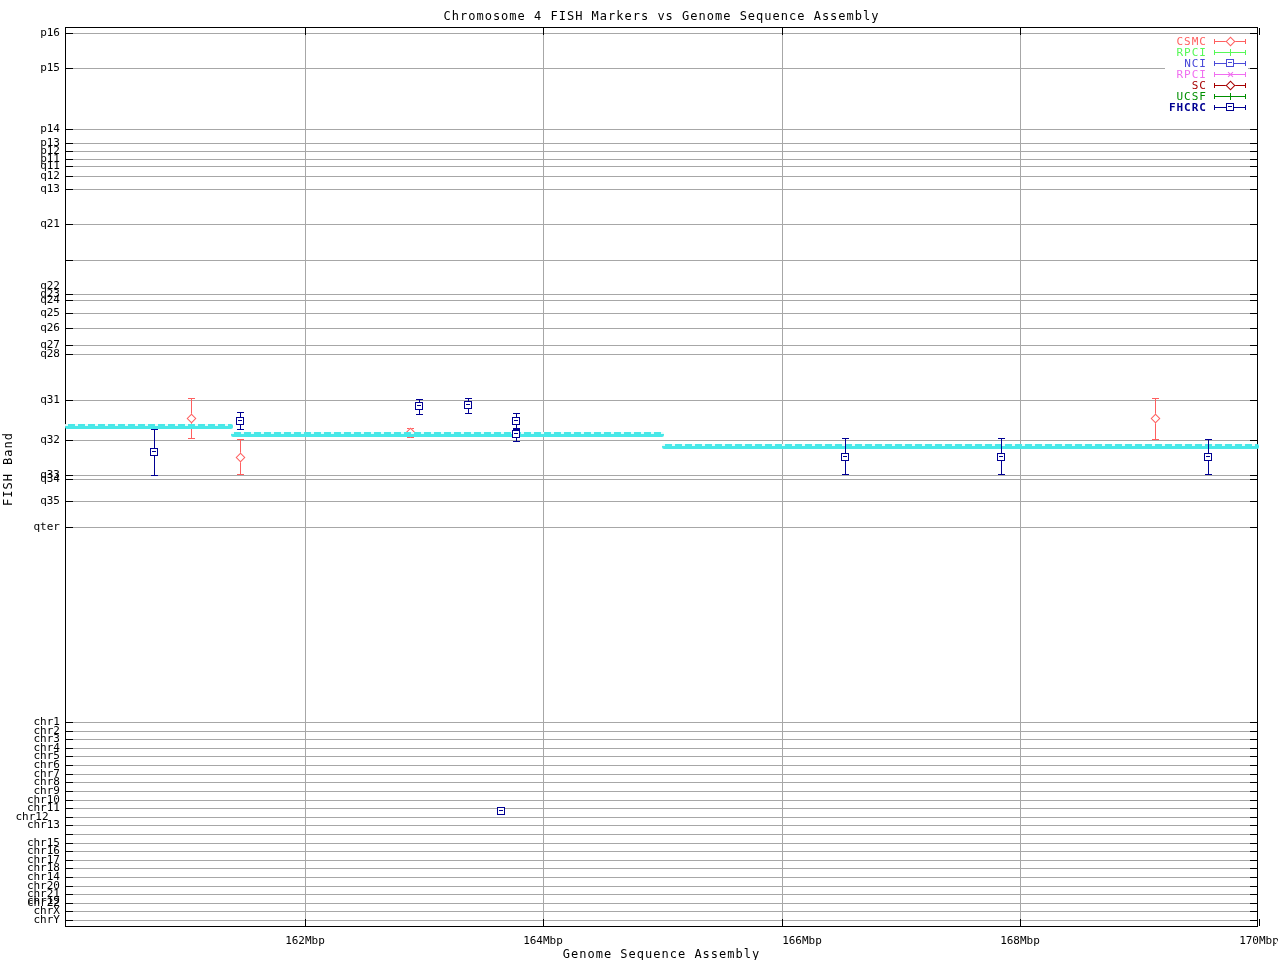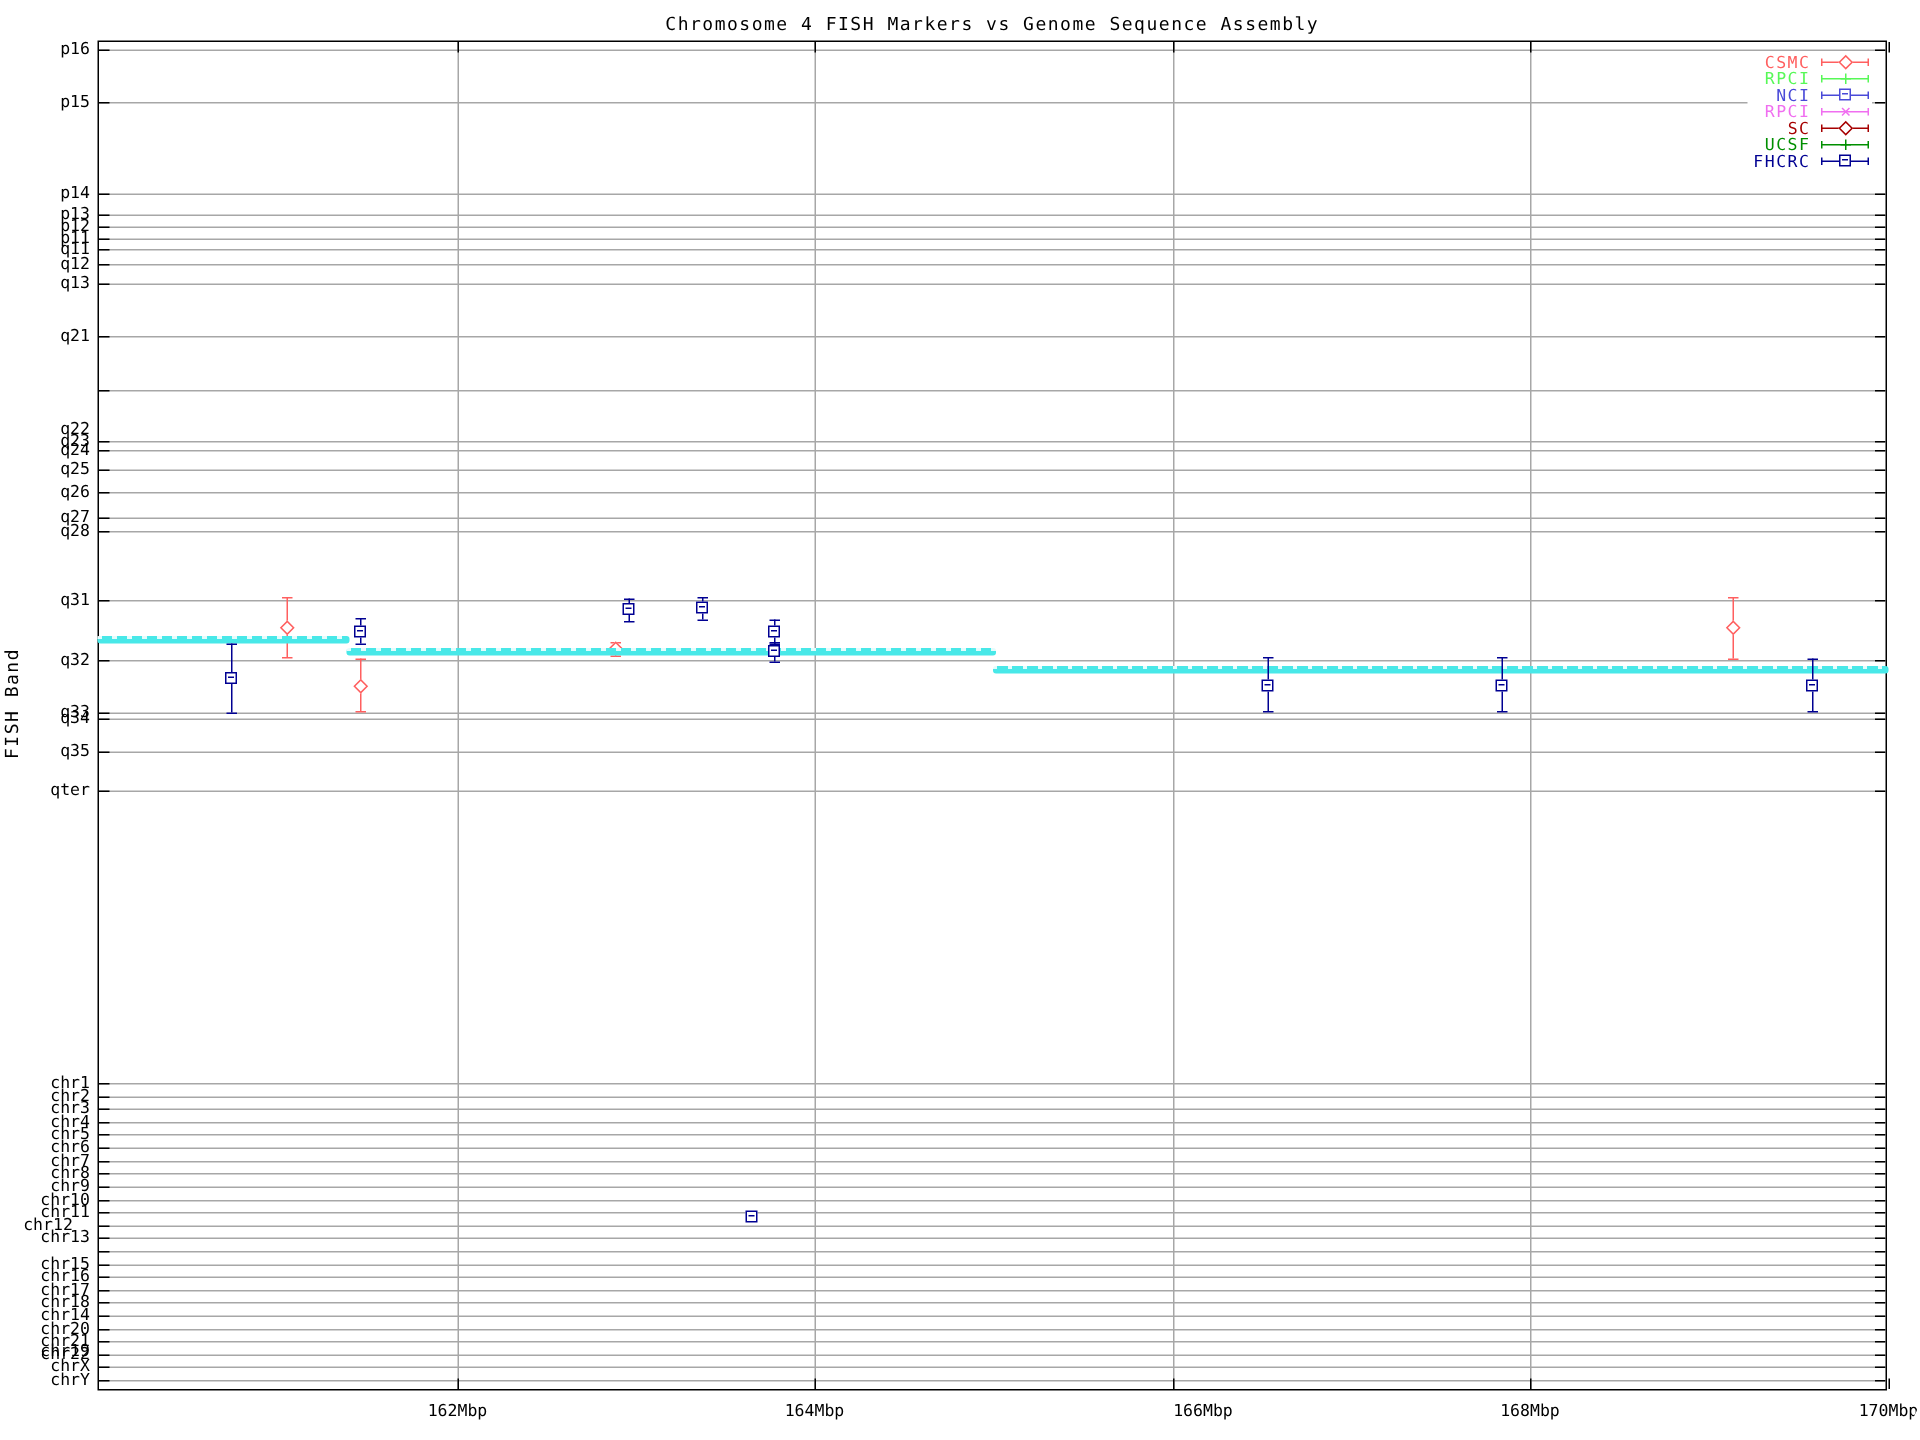--- a/index.html
+++ b/index.html
@@ -311,20 +311,21 @@
       <div style="position: absolute; left: 1142px; top: 411px; width: 1px; height: 35px; background: rgb(0, 0, 146);"></div>
       <div style="position: absolute; left: 1139px; top: 411px; width: 7px; height: 1px; background: rgb(0, 0, 146);"></div>
       <div style="position: absolute; left: 1139px; top: 446px; width: 7px; height: 1px; background: rgb(0, 0, 146);"></div>
       <div style="position: absolute; left: 1138px; top: 425px; width: 6px; height: 6px; border: 1px solid rgb(0, 0, 146); background: rgb(255, 255, 255);">
         <div style="position: absolute; left: 1px; top: 2px; width: 4px; height: 1px; background: rgb(0, 0, 146);"></div>
       </div>
       <div style="position: absolute; left: 431px; top: 779px; width: 6px; height: 6px; border: 1px solid rgb(0, 0, 146); background: rgb(255, 255, 255);">
         <div style="position: absolute; left: 1px; top: 2px; width: 4px; height: 1px; background: rgb(0, 0, 146);"></div>
       </div>
     </div>
+  <div class="xlabel">Genome Sequence Assembly</div>
   <div id="legend">
       <div class="lrow">
         <span class="lname" style="color: rgb(255, 95, 95);">CSMC</span>
         <span class="lsample">
           <div style="position: absolute; left: 0px; top: 4px; width: 32px; height: 1px; background: rgb(255, 95, 95);"></div>
           <div style="position: absolute; left: 0px; top: 2px; width: 1px; height: 5px; background: rgb(255, 95, 95);"></div>
           <div style="position: absolute; right: 0px; top: 2px; width: 1px; height: 5px; background: rgb(255, 95, 95);"></div>
           <div style="position: absolute; left: 13px; top: 1px; width: 5px; height: 5px; border: 1px solid rgb(255, 95, 95); background: rgb(255, 255, 255); transform: rotate(45deg);"></div>
         </span>
       </div>
@@ -372,21 +373,21 @@
         <span class="lname" style="color: rgb(0, 143, 0);">UCSF</span>
         <span class="lsample">
           <div style="position: absolute; left: 0px; top: 4px; width: 32px; height: 1px; background: rgb(0, 143, 0);"></div>
           <div style="position: absolute; left: 0px; top: 2px; width: 1px; height: 5px; background: rgb(0, 143, 0);"></div>
           <div style="position: absolute; right: 0px; top: 2px; width: 1px; height: 5px; background: rgb(0, 143, 0);"></div>
           <div style="position: absolute; left: 16px; top: 1px; width: 1px; height: 7px; background: rgb(0, 143, 0);"></div>
           <div style="position: absolute; left: 13px; top: 4px; width: 7px; height: 1px; background: rgb(0, 143, 0);"></div>
         </span>
       </div>
       <div class="lrow">
-        <span class="lname" style="color: rgb(0, 0, 146);">FHCRC</span>
+        <span class="lname" style="color: rgb(0, 0, 146); font-weight: bold;">FHCRC</span>
         <span class="lsample">
           <div style="position: absolute; left: 0px; top: 4px; width: 32px; height: 1px; background: rgb(0, 0, 146);"></div>
           <div style="position: absolute; left: 0px; top: 2px; width: 1px; height: 5px; background: rgb(0, 0, 146);"></div>
           <div style="position: absolute; right: 0px; top: 2px; width: 1px; height: 5px; background: rgb(0, 0, 146);"></div>
           <div style="position: absolute; left: 12px; top: 0px; width: 6px; height: 6px; border: 1px solid rgb(0, 0, 146); background: rgb(255, 255, 255);">
             <div style="position: absolute; left: 1px; top: 2px; width: 4px; height: 1px; background: rgb(0, 0, 146);"></div>
           </div>
         </span>
       </div>
     </div>

